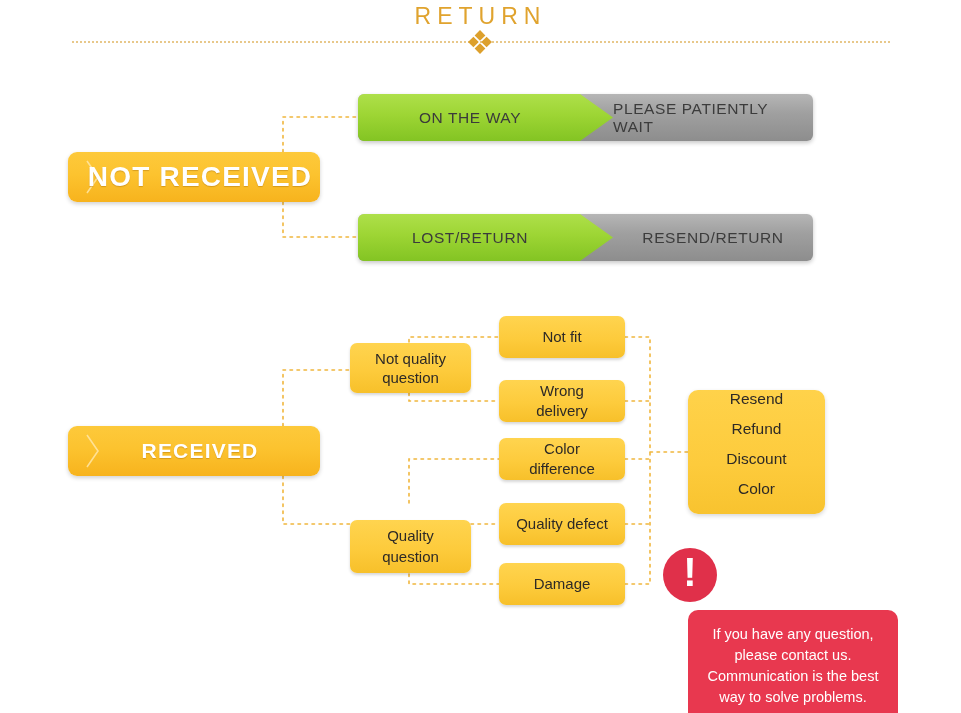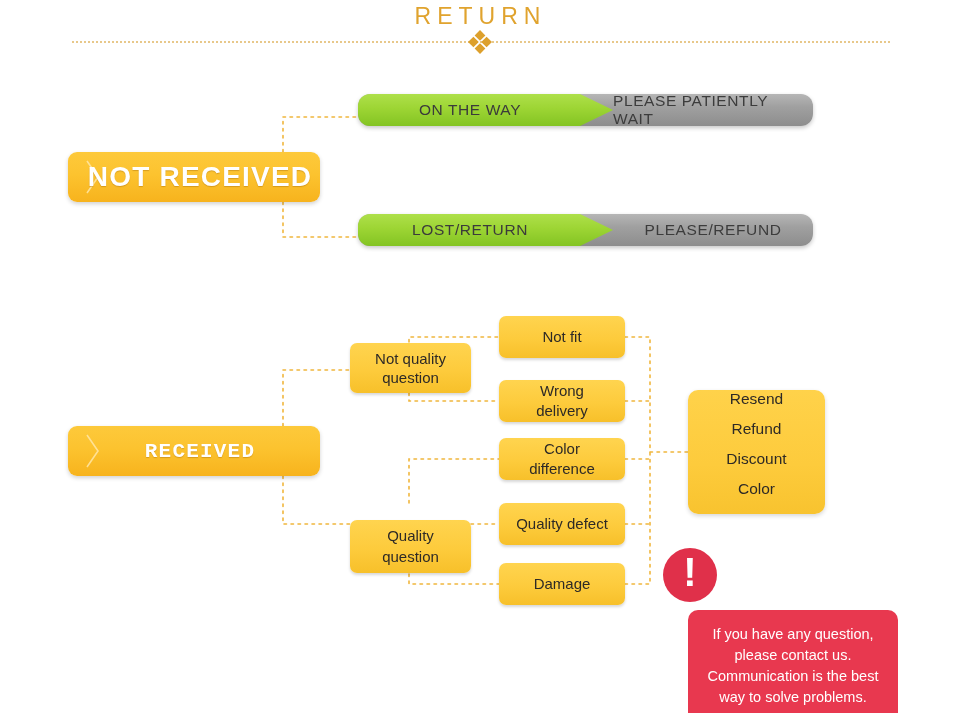--- a/index.html
+++ b/index.html
@@ -44,21 +44,21 @@
   }
   .pill .chev{
     position:absolute;left:18px;top:50%;
     transform:translateY(-50%);
     width:14px;height:34px;
   }
   .pill .pill-label{position:relative;left:6px;}
 
   
   .bar{
-    position:absolute;height:32px;border-radius:12px;
+    position:absolute;height:47px;border-radius:6px;
     overflow:hidden;
     box-shadow:0 2px 4px rgba(0,0,0,.22);
   }
   .bar .grey{
     position:absolute;inset:0;
     background:linear-gradient(180deg,#b6b6b6 0%,#a0a0a0 40%,#8d8d8d 100%);
   }
   .bar .green{
     position:absolute;left:0;top:0;bottom:0;
     background:linear-gradient(180deg,#aee04a 0%,#9dd534 45%,#83c423 100%);
@@ -177,24 +177,24 @@
     <div class="grey"></div>
     <div class="green" style="width:255px;clip-path:polygon(0 0,222px 0,255px 50%,222px 100%,0 100%);"></div>
     <div class="seg-label" style="left:0;width:224px;">ON THE WAY</div>
     <div class="seg-label ongrey" style="left:255px;right:0;">PLEASE PATIENTLY WAIT</div>
   </div>
 
   <div class="bar" style="left:358px;top:214px;width:455px;">
     <div class="grey"></div>
     <div class="green" style="width:255px;clip-path:polygon(0 0,222px 0,255px 50%,222px 100%,0 100%);"></div>
     <div class="seg-label" style="left:0;width:224px;">LOST/RETURN</div>
-    <div class="seg-label ongrey" style="left:255px;right:0;">PLEASE/REFUND</div>
-  </div>
-
-  <div class="pill" style="left:68px;top:426px;width:252px;height:50px;font-size:21px;font-family:Liberation Mono, monospace;">
+    <div class="seg-label ongrey" style="left:255px;right:0;">RESEND/RETURN</div>
+  </div>
+
+  <div class="pill" style="left:68px;top:426px;width:252px;height:50px;font-size:21px;">
     <svg class="chev" viewBox="0 0 14 34">
       <path d="M1,1 L12,17 L1,33" fill="none" stroke="#ffe6a6" stroke-width="1.6" opacity=".85"></path>
     </svg>
     <span class="pill-label">RECEIVED</span>
   </div>
 
   <div class="node multi" style="left:350px;top:343px;width:121px;height:50px;">
     <span>Not quality question</span>
   </div>
 

